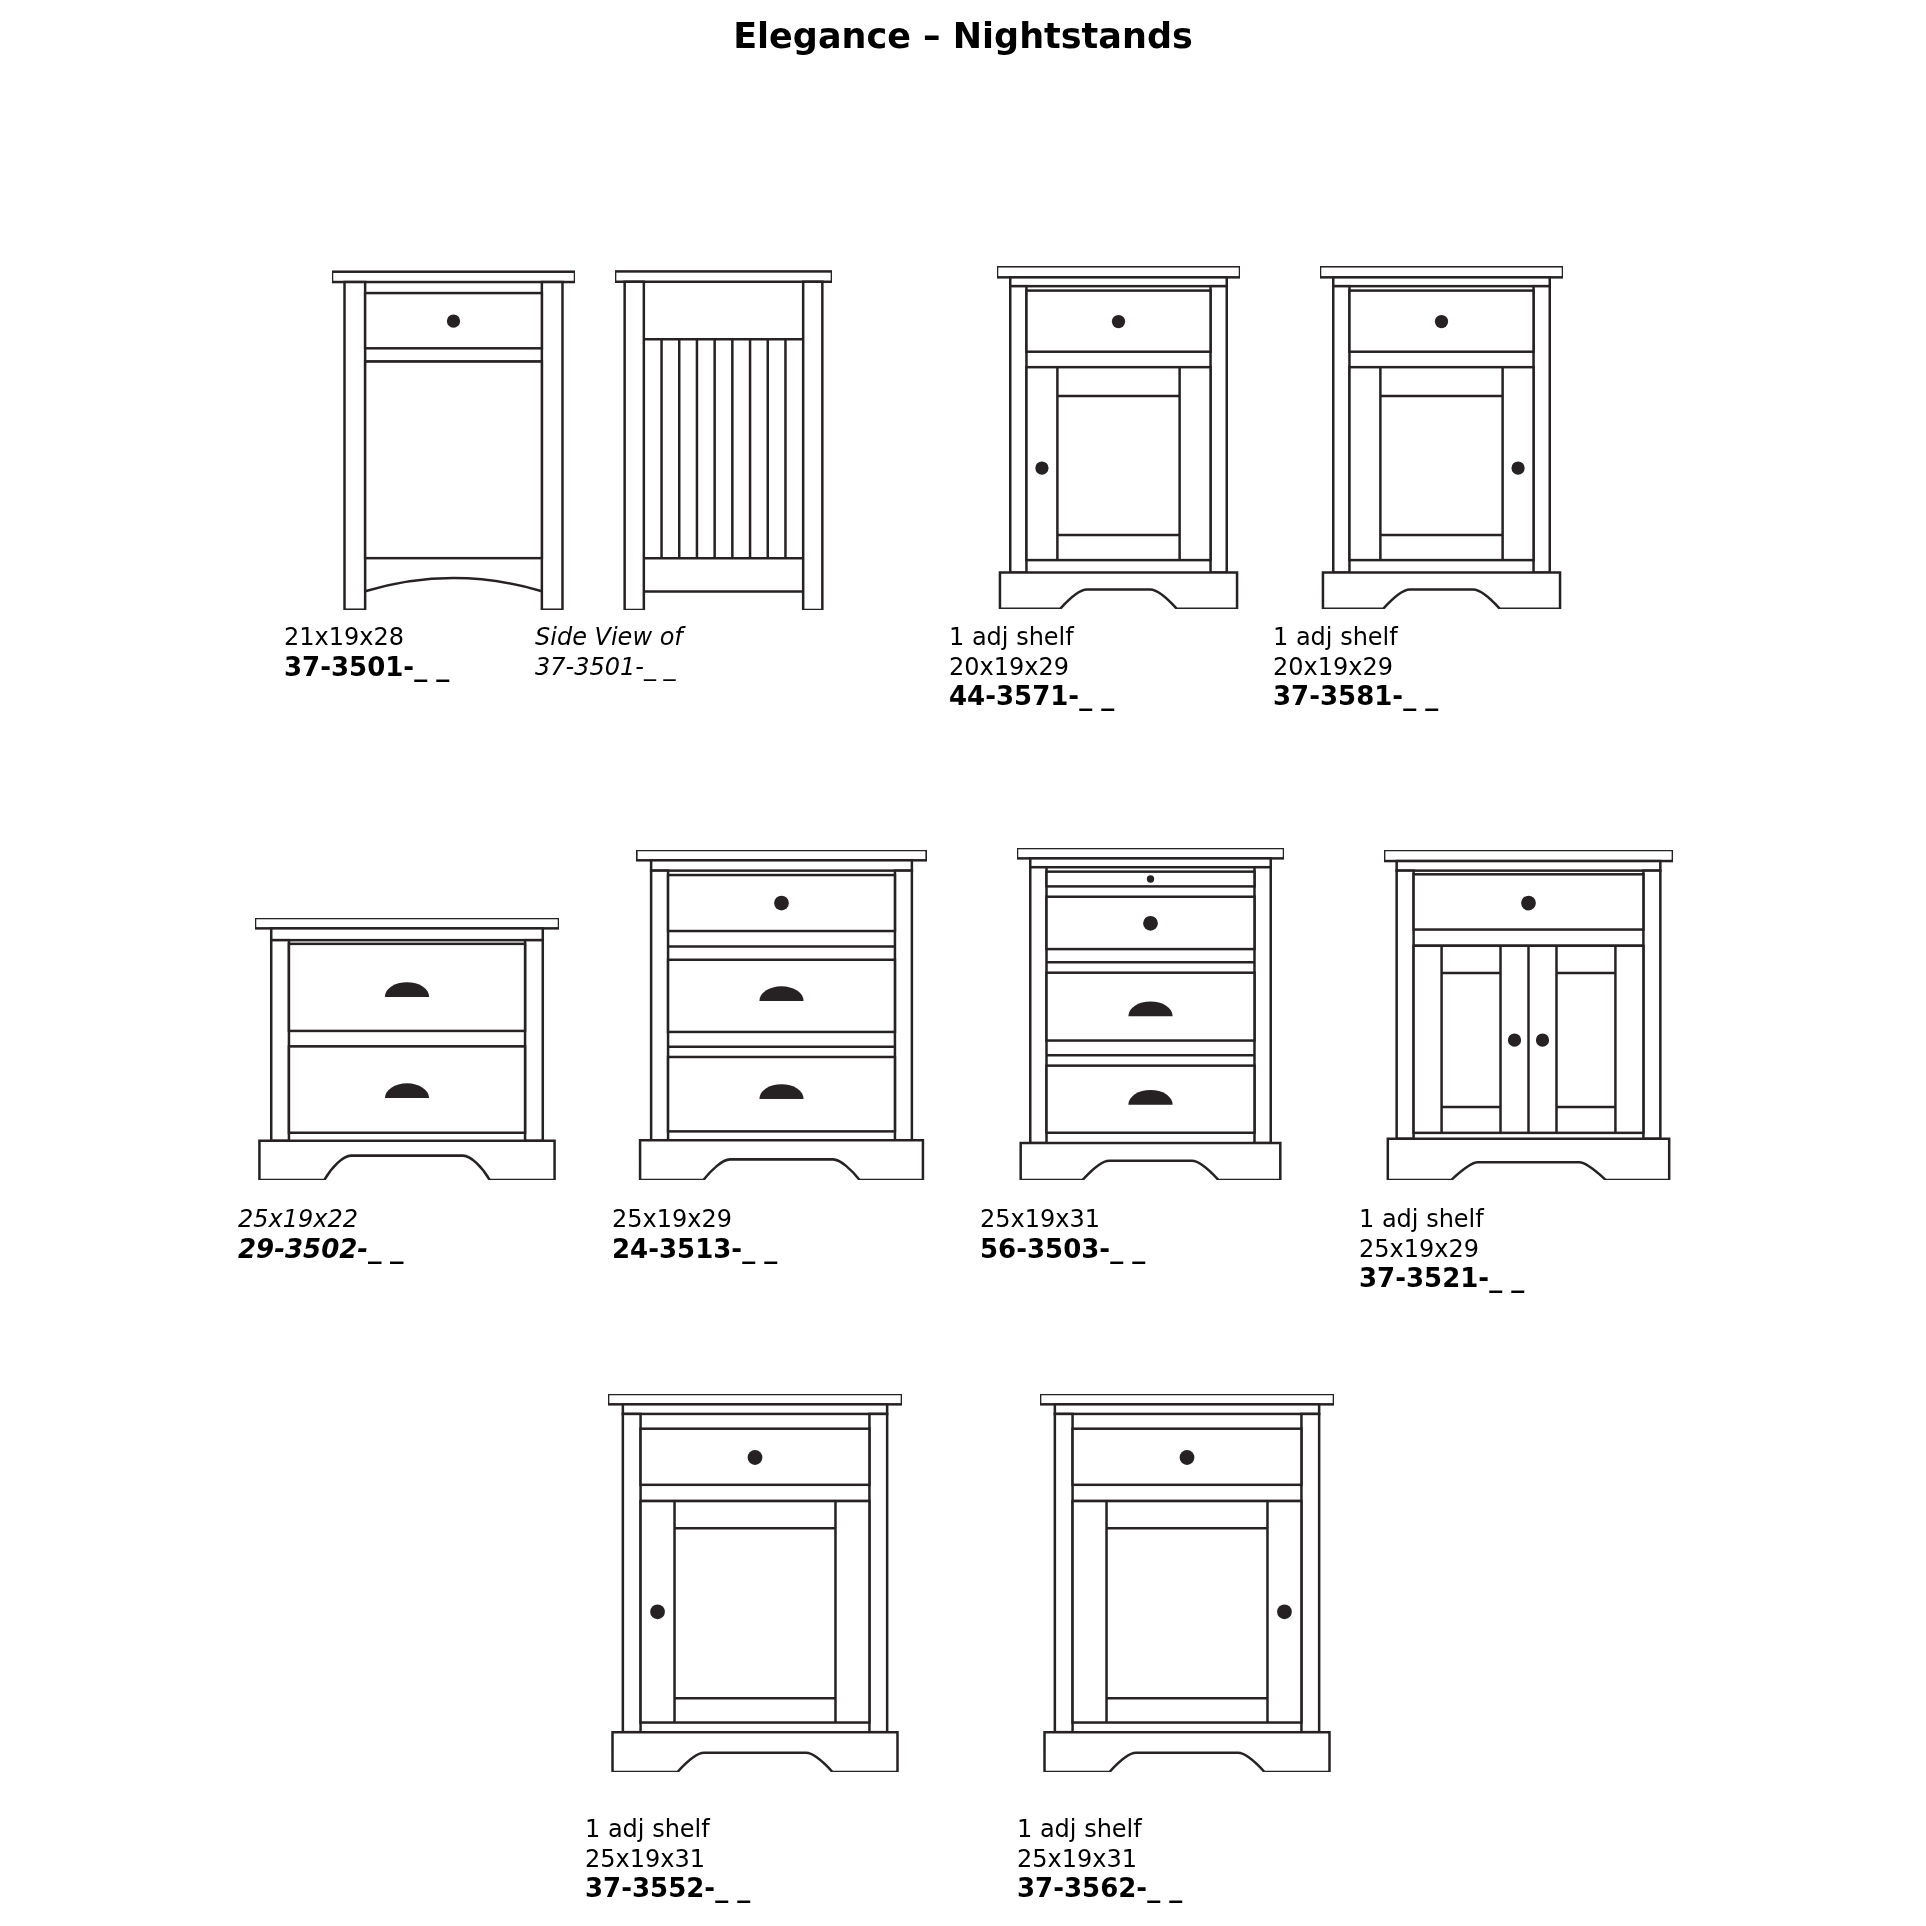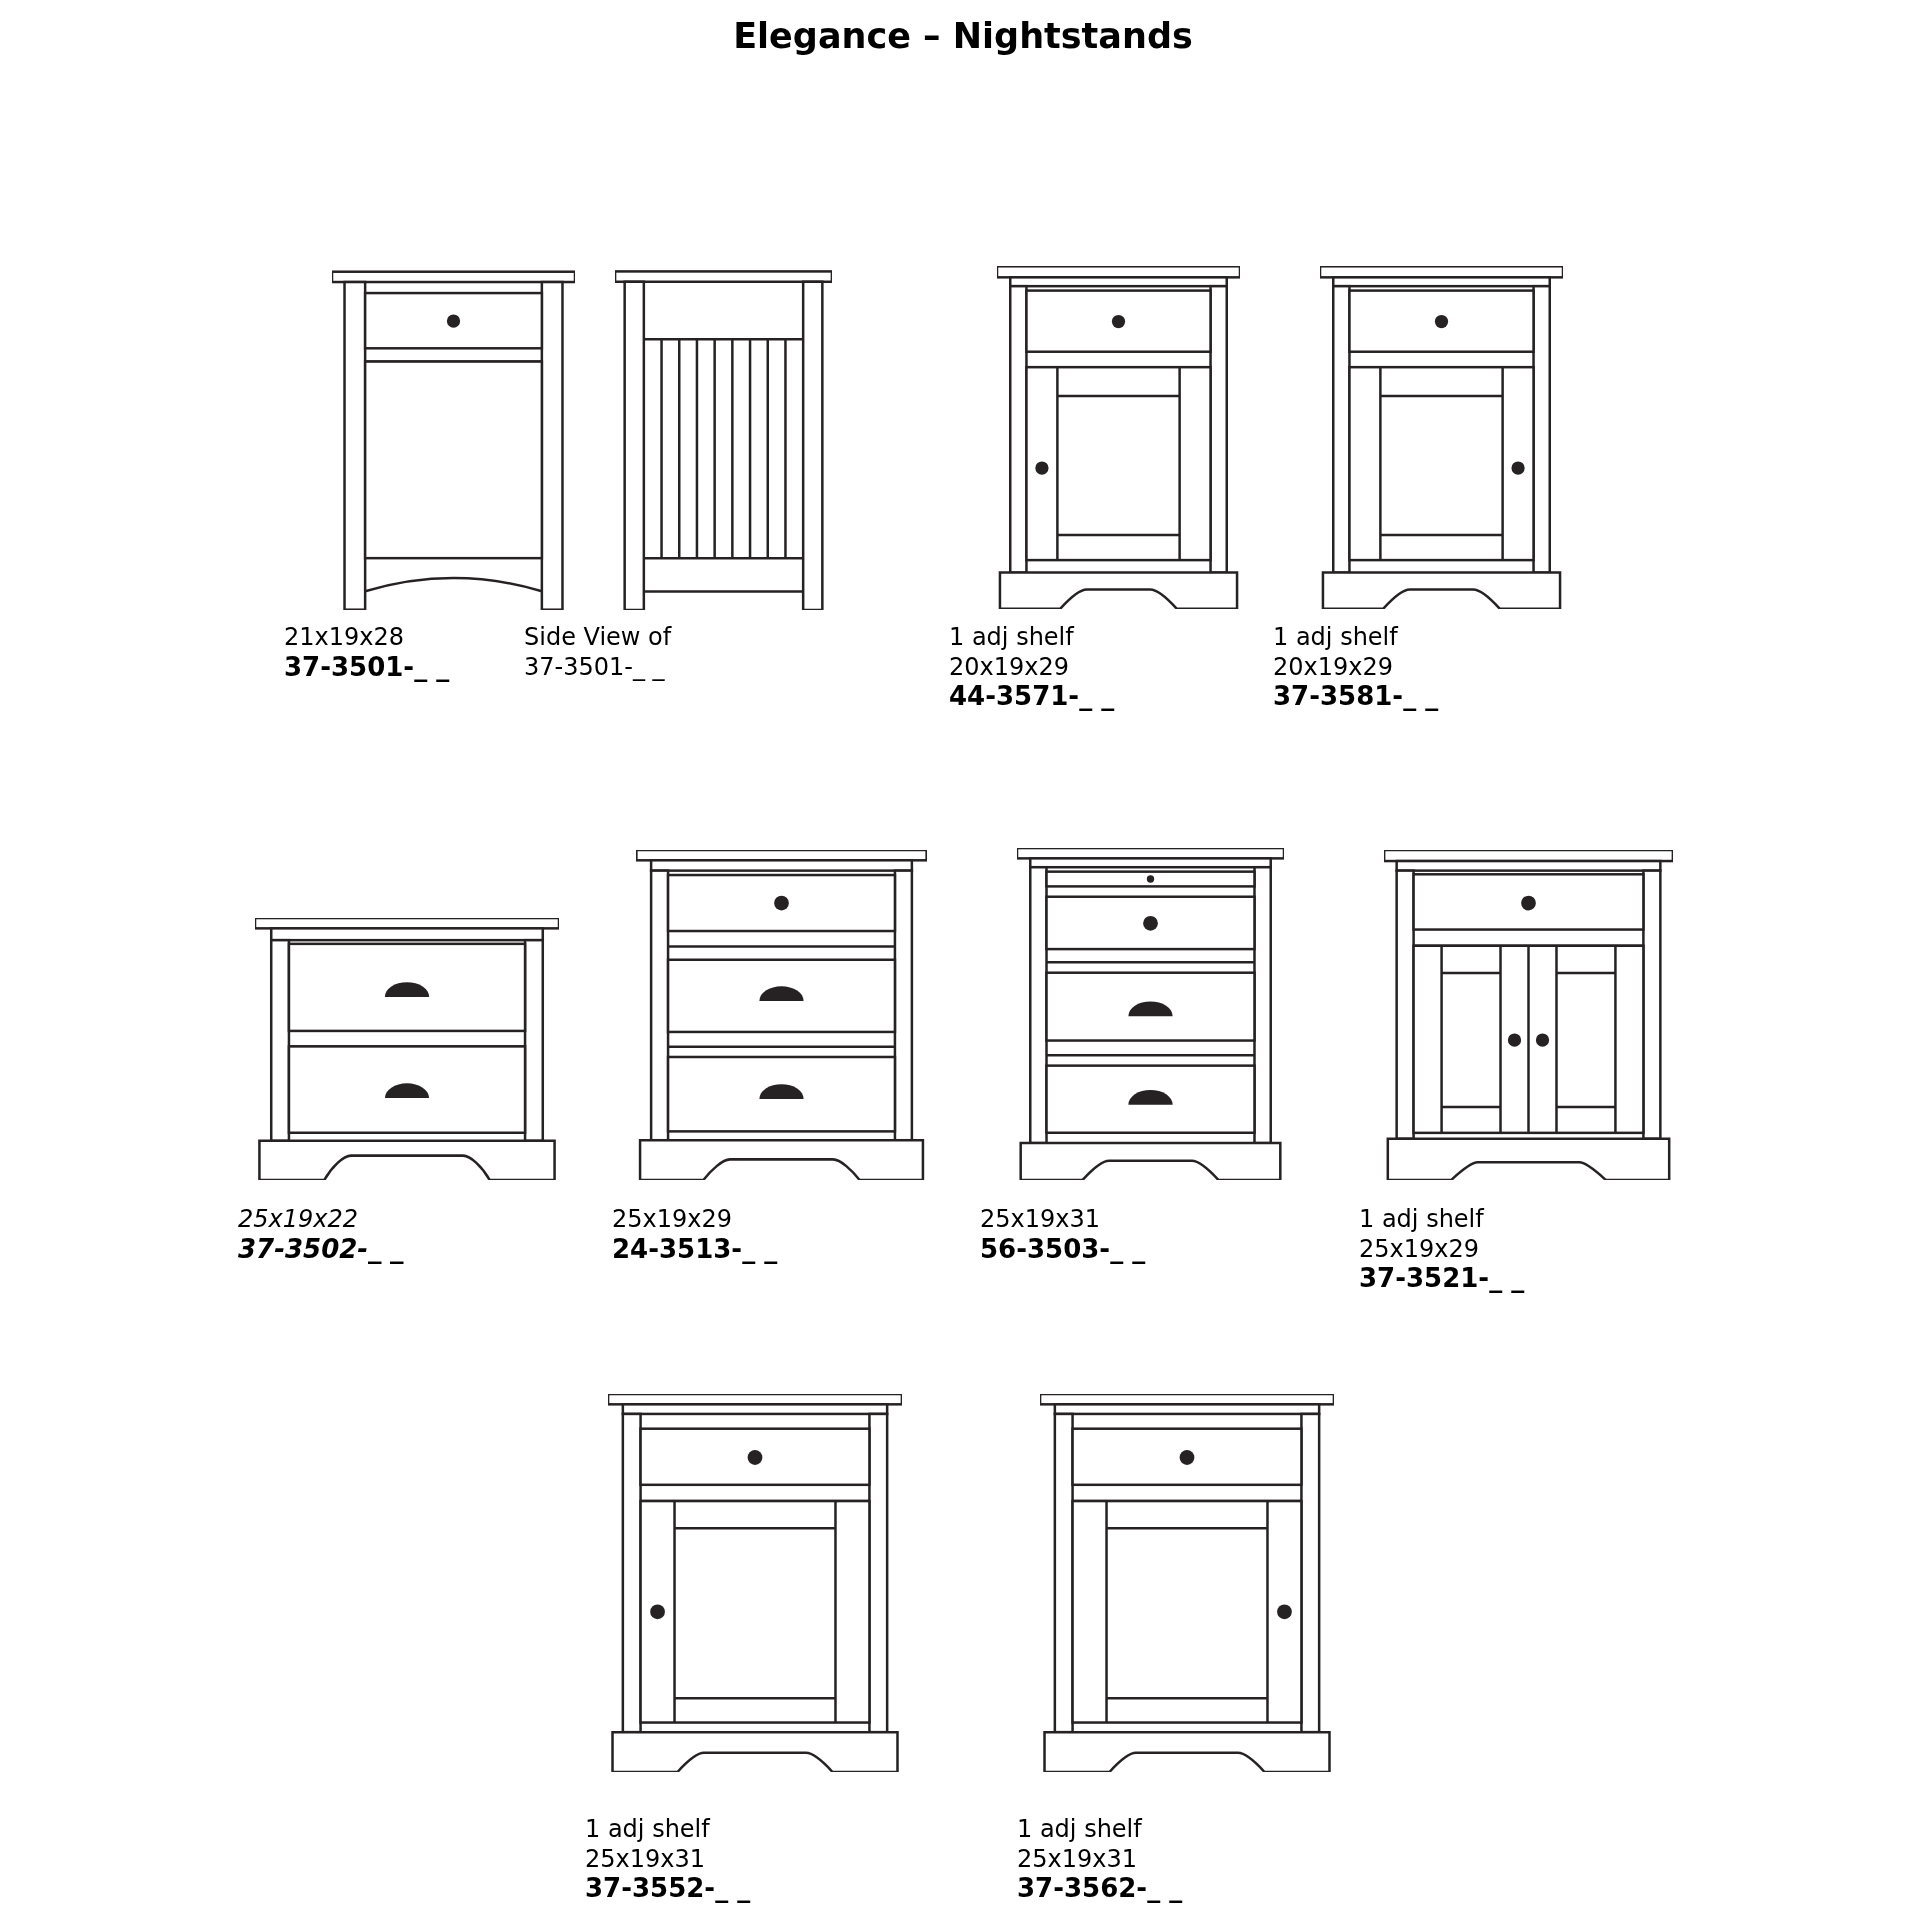--- a/index.html
+++ b/index.html
@@ -46,21 +46,21 @@
           <line x1="111" y1="98" x2="111" y2="395"></line>
           <line x1="135" y1="98" x2="135" y2="395"></line>
           <line x1="159" y1="98" x2="159" y2="395"></line>
           <line x1="183" y1="98" x2="183" y2="395"></line>
           <line x1="207" y1="98" x2="207" y2="395"></line>
           <line x1="231" y1="98" x2="231" y2="395"></line>
           <line x1="39" y1="395" x2="255" y2="395"></line>
           <line x1="39" y1="440" x2="255" y2="440"></line>
         </svg>
       </div>
-      <div class="caption" style="left:524px;top:623px;">
+      <div class="caption" style="left:535px;top:623px;font-style:italic;">
         <div class="capline ">Side View of</div>
         <div class="capline ">37-3501-_ _</div>
       </div>
       <div class="figure" style="left:997px;top:266px;width:243px;height:343px;">
         <svg viewBox="0 0 330 465" width="243" height="343" stroke="#262223" stroke-width="3.4" fill="none">
           <rect x="0" y="0" width="330" height="15" fill="#fff"></rect>
           <rect x="18" y="15" width="294" height="12" fill="#fff"></rect>
           <rect x="18" y="27" width="22" height="389" fill="#fff"></rect>
           <rect x="290" y="27" width="22" height="389" fill="#fff"></rect>
           <rect x="40" y="33" width="250" height="83" fill="#fff"></rect>
@@ -112,21 +112,21 @@
           <rect x="46" y="35" width="320" height="118" fill="#fff"></rect>
           <path d="M176,107 A30,20 0 0 1 236,107 Z" fill="#262223" stroke="none"></path>
           <line x1="46" y1="174" x2="366" y2="174"></line>
           <rect x="46" y="174" width="320" height="117" fill="#fff"></rect>
           <path d="M176,244 A30,20 0 0 1 236,244 Z" fill="#262223" stroke="none"></path>
           <path d="M6,302 L406,302 L406,355 L318,355 C308,337 292,322 282,322 L130,322 C120,322 104,337 94,355 L6,355 Z" fill="#fff"></path>
         </svg>
       </div>
       <div class="caption" style="left:238px;top:1205px;font-style:italic;">
         <div class="capline ">25x19x22</div>
-        <div class="capline model">37-3502-_ _</div>
+        <div class="capline model">29-3502-_ _</div>
       </div>
       <div class="figure" style="left:636px;top:850px;width:291px;height:330px;">
         <svg viewBox="0 0 394 448" width="291" height="330" stroke="#262223" stroke-width="3.4" fill="none">
           <rect x="0" y="0" width="394" height="14" fill="#fff"></rect>
           <rect x="20" y="14" width="354" height="14" fill="#fff"></rect>
           <rect x="20" y="28" width="23" height="366" fill="#fff"></rect>
           <rect x="351" y="28" width="23" height="366" fill="#fff"></rect>
           <rect x="43" y="34" width="308" height="76" fill="#fff"></rect>
           <circle cx="197" cy="72" r="10" fill="#262223" stroke="none"></circle>
           <line x1="43" y1="131" x2="351" y2="131"></line>

